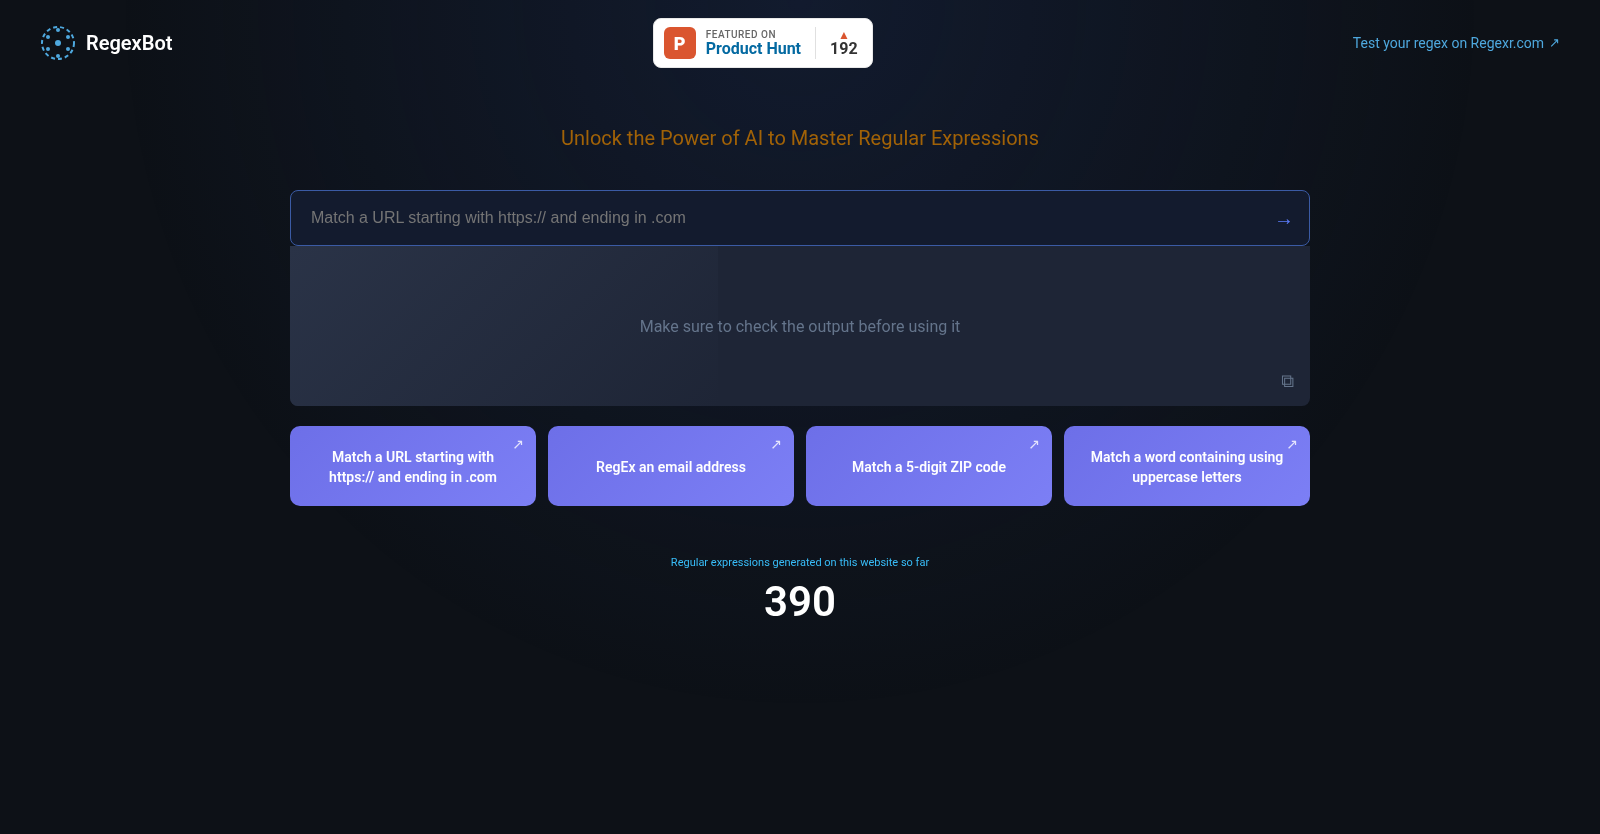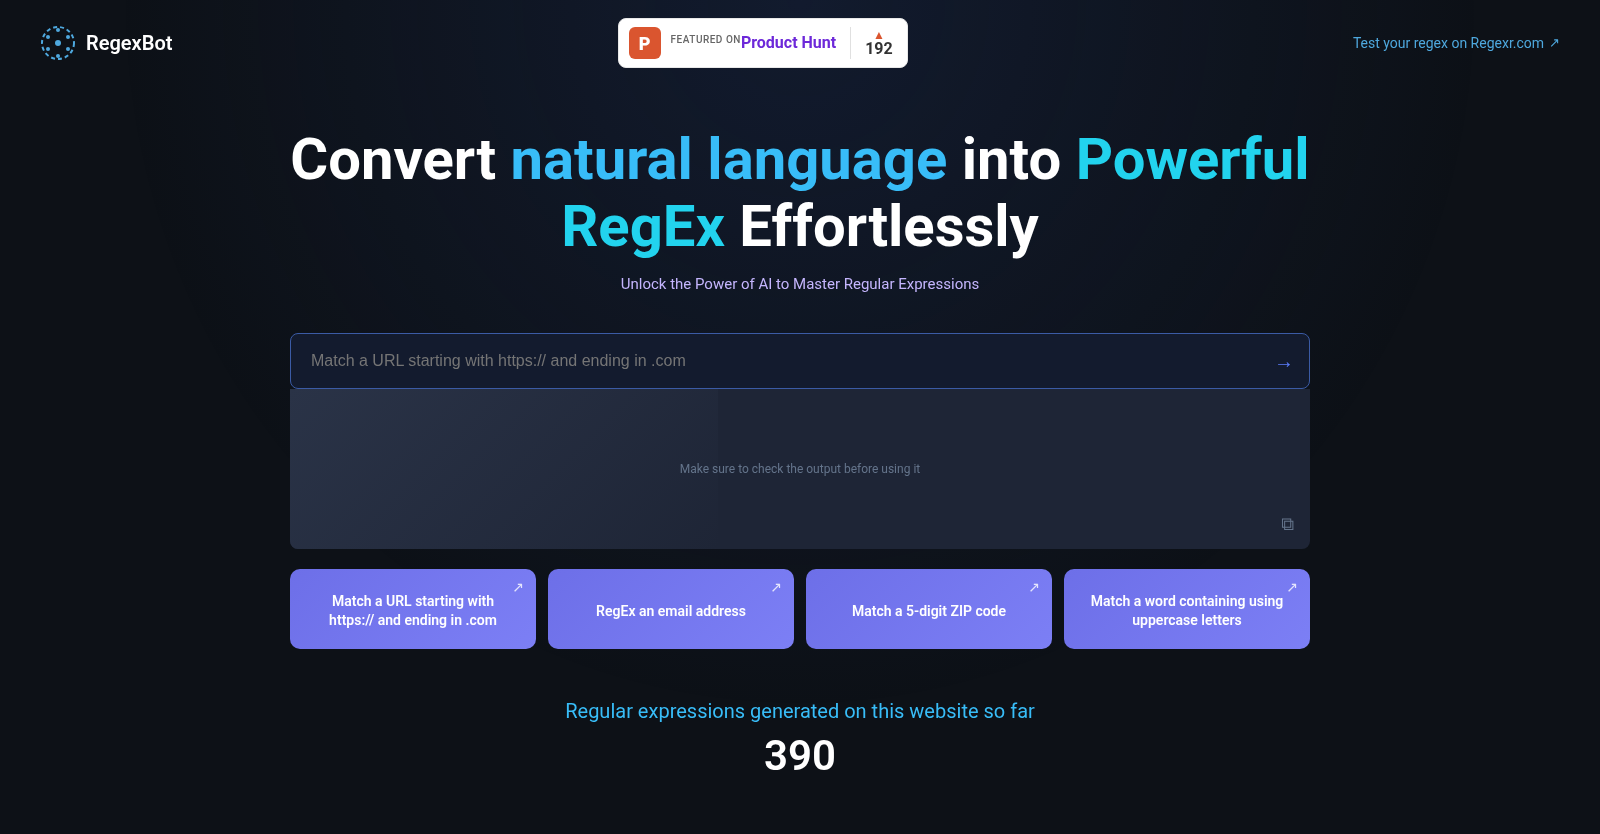--- a/index.html
+++ b/index.html
@@ -77,36 +77,36 @@
       align-items: center;
       justify-content: center;
       color: white;
       font-weight: 900;
       font-size: 18px;
       flex-shrink: 0;
     }
 
     .ph-text-area {
       display: flex;
-      flex-direction: row;
+      flex-direction: column;
       line-height: 1.1;
     }
 
     .ph-featured-text {
       font-size: 10px;
       color: #666;
       text-transform: uppercase;
       letter-spacing: 0.5px;
       font-weight: 500;
     }
 
     .ph-product-hunt {
       font-size: 16px;
       font-weight: 700;
-      color: #6d28d9;
+      color: #0369a1;
     }
 
     .ph-divider {
       width: 1px;
       height: 32px;
       background: #e0e0e0;
       margin: 0 4px;
     }
 
     .ph-count-area {
@@ -160,22 +160,22 @@
 
     .hero-title .highlight-blue {
       color: #38bdf8;
     }
 
     .hero-title .highlight-teal {
       color: #22d3ee;
     }
 
     .hero-subtitle {
-      font-size: 15px;
-      color: #c4b5fd;
+      font-size: 20px;
+      color: #a16207;
       text-align: center;
       margin-bottom: 40px;
     }
 
     
     .input-container {
       width: 100%;
       max-width: 1020px;
       position: relative;
       margin-bottom: 0;
@@ -222,21 +222,21 @@
       position: absolute;
       left: 0;
       top: 0;
       bottom: 0;
       width: 42%;
       background: linear-gradient(135deg, #2a3347 0%, #1e2536 100%);
     }
 
     .output-placeholder {
       color: #64748b;
-      font-size: 12px;
+      font-size: 16px;
       text-align: center;
       z-index: 1;
       padding: 20px;
     }
 
     .copy-icon {
       position: absolute;
       bottom: 14px;
       right: 16px;
       color: #64748b;
@@ -287,21 +287,21 @@
     
     .stats-section {
       display: flex;
       flex-direction: column;
       align-items: center;
       margin-bottom: 40px;
     }
 
     .stats-label {
       color: #38bdf8;
-      font-size: 20px;
+      font-size: 11px;
       margin-bottom: 8px;
       text-align: center;
     }
 
     .stats-number {
       color: #ffffff;
       font-size: 42px;
       font-weight: 600;
     }
   </style>
@@ -341,23 +341,20 @@
     </a>
 
     <a class="external-link" href="#" target="_blank">
       <span>Test your regex on Regexr.com</span>
       <span class="external-icon">↗</span>
     </a>
   </header>
 
   <main>
 
-    <h1 class="hero-title">
-      <span>Convert </span><span class="highlight-blue">natural language</span><span> into </span><span class="highlight-teal">Powerful RegEx</span><span> Effortlessly</span>
-    </h1>
 
     <p class="hero-subtitle">Unlock the Power of AI to Master Regular Expressions</p>
 
     <div class="input-container">
       <input class="main-input" type="text" placeholder="Match a URL starting with https:// and ending in .com" style="">
       <span class="input-arrow">→</span>
     </div>
 
     <div class="output-container">
       <div class="output-left-panel"></div>

